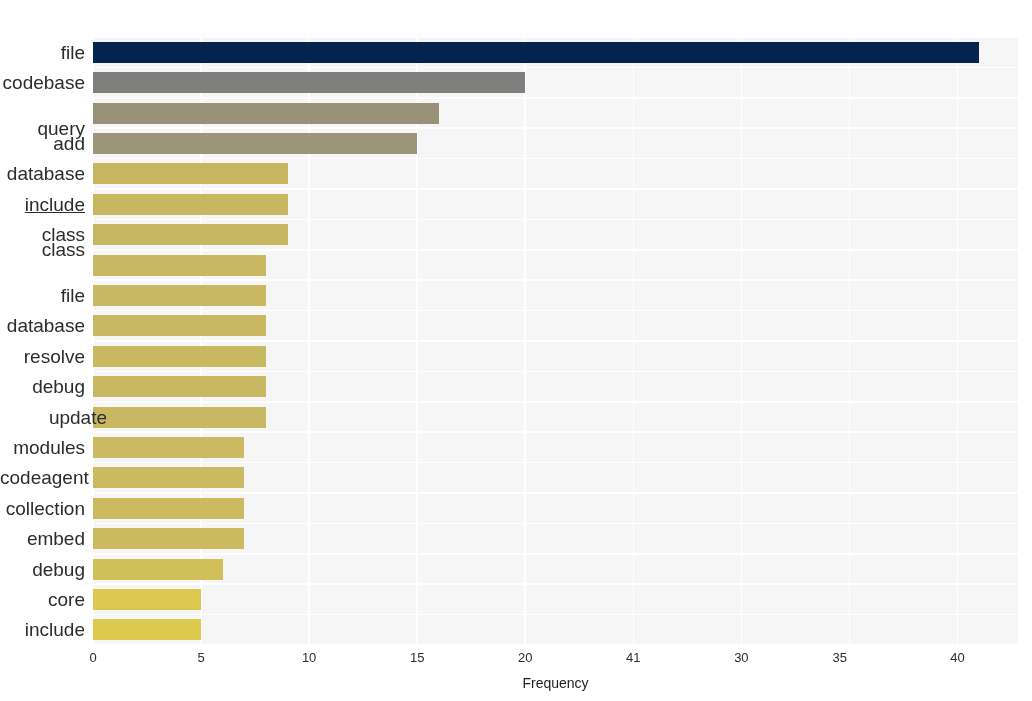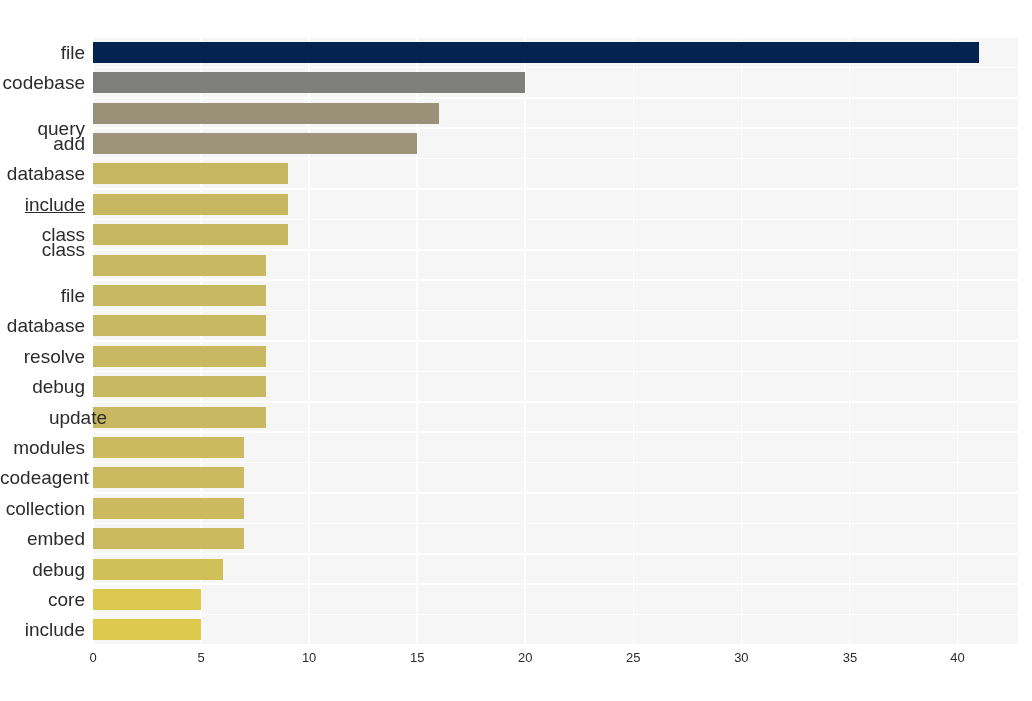--- a/index.html
+++ b/index.html
@@ -201,20 +201,21 @@
       <div class="ytick-inner" style="top: 551.9px;">core</div>
       <div class="ytick-inner" style="top: 582.3px;">include</div>
     </div>
 
   <div id="x-labels">
       <div class="xtick" style="left: 0px;">0</div>
       <div class="xtick" style="left: 108.061px;">5</div>
       <div class="xtick" style="left: 216.121px;">10</div>
       <div class="xtick" style="left: 324.182px;">15</div>
       <div class="xtick" style="left: 432.243px;">20</div>
-      <div class="xtick" style="left: 540.304px;">25</div>
+      <div class="xtick" style="left: 540.304px;">41</div>
       <div class="xtick" style="left: 648.364px;">30</div>
-      <div class="xtick" style="left: 757px;">35</div>
+      <div class="xtick" style="left: 724px; text-align: right;">35</div>
       <div class="xtick" style="left: 864.486px;">40</div>
     </div>
 
+  <div id="x-axis-label">Frequency</div>
 
 </div>
 
 </body></html>

